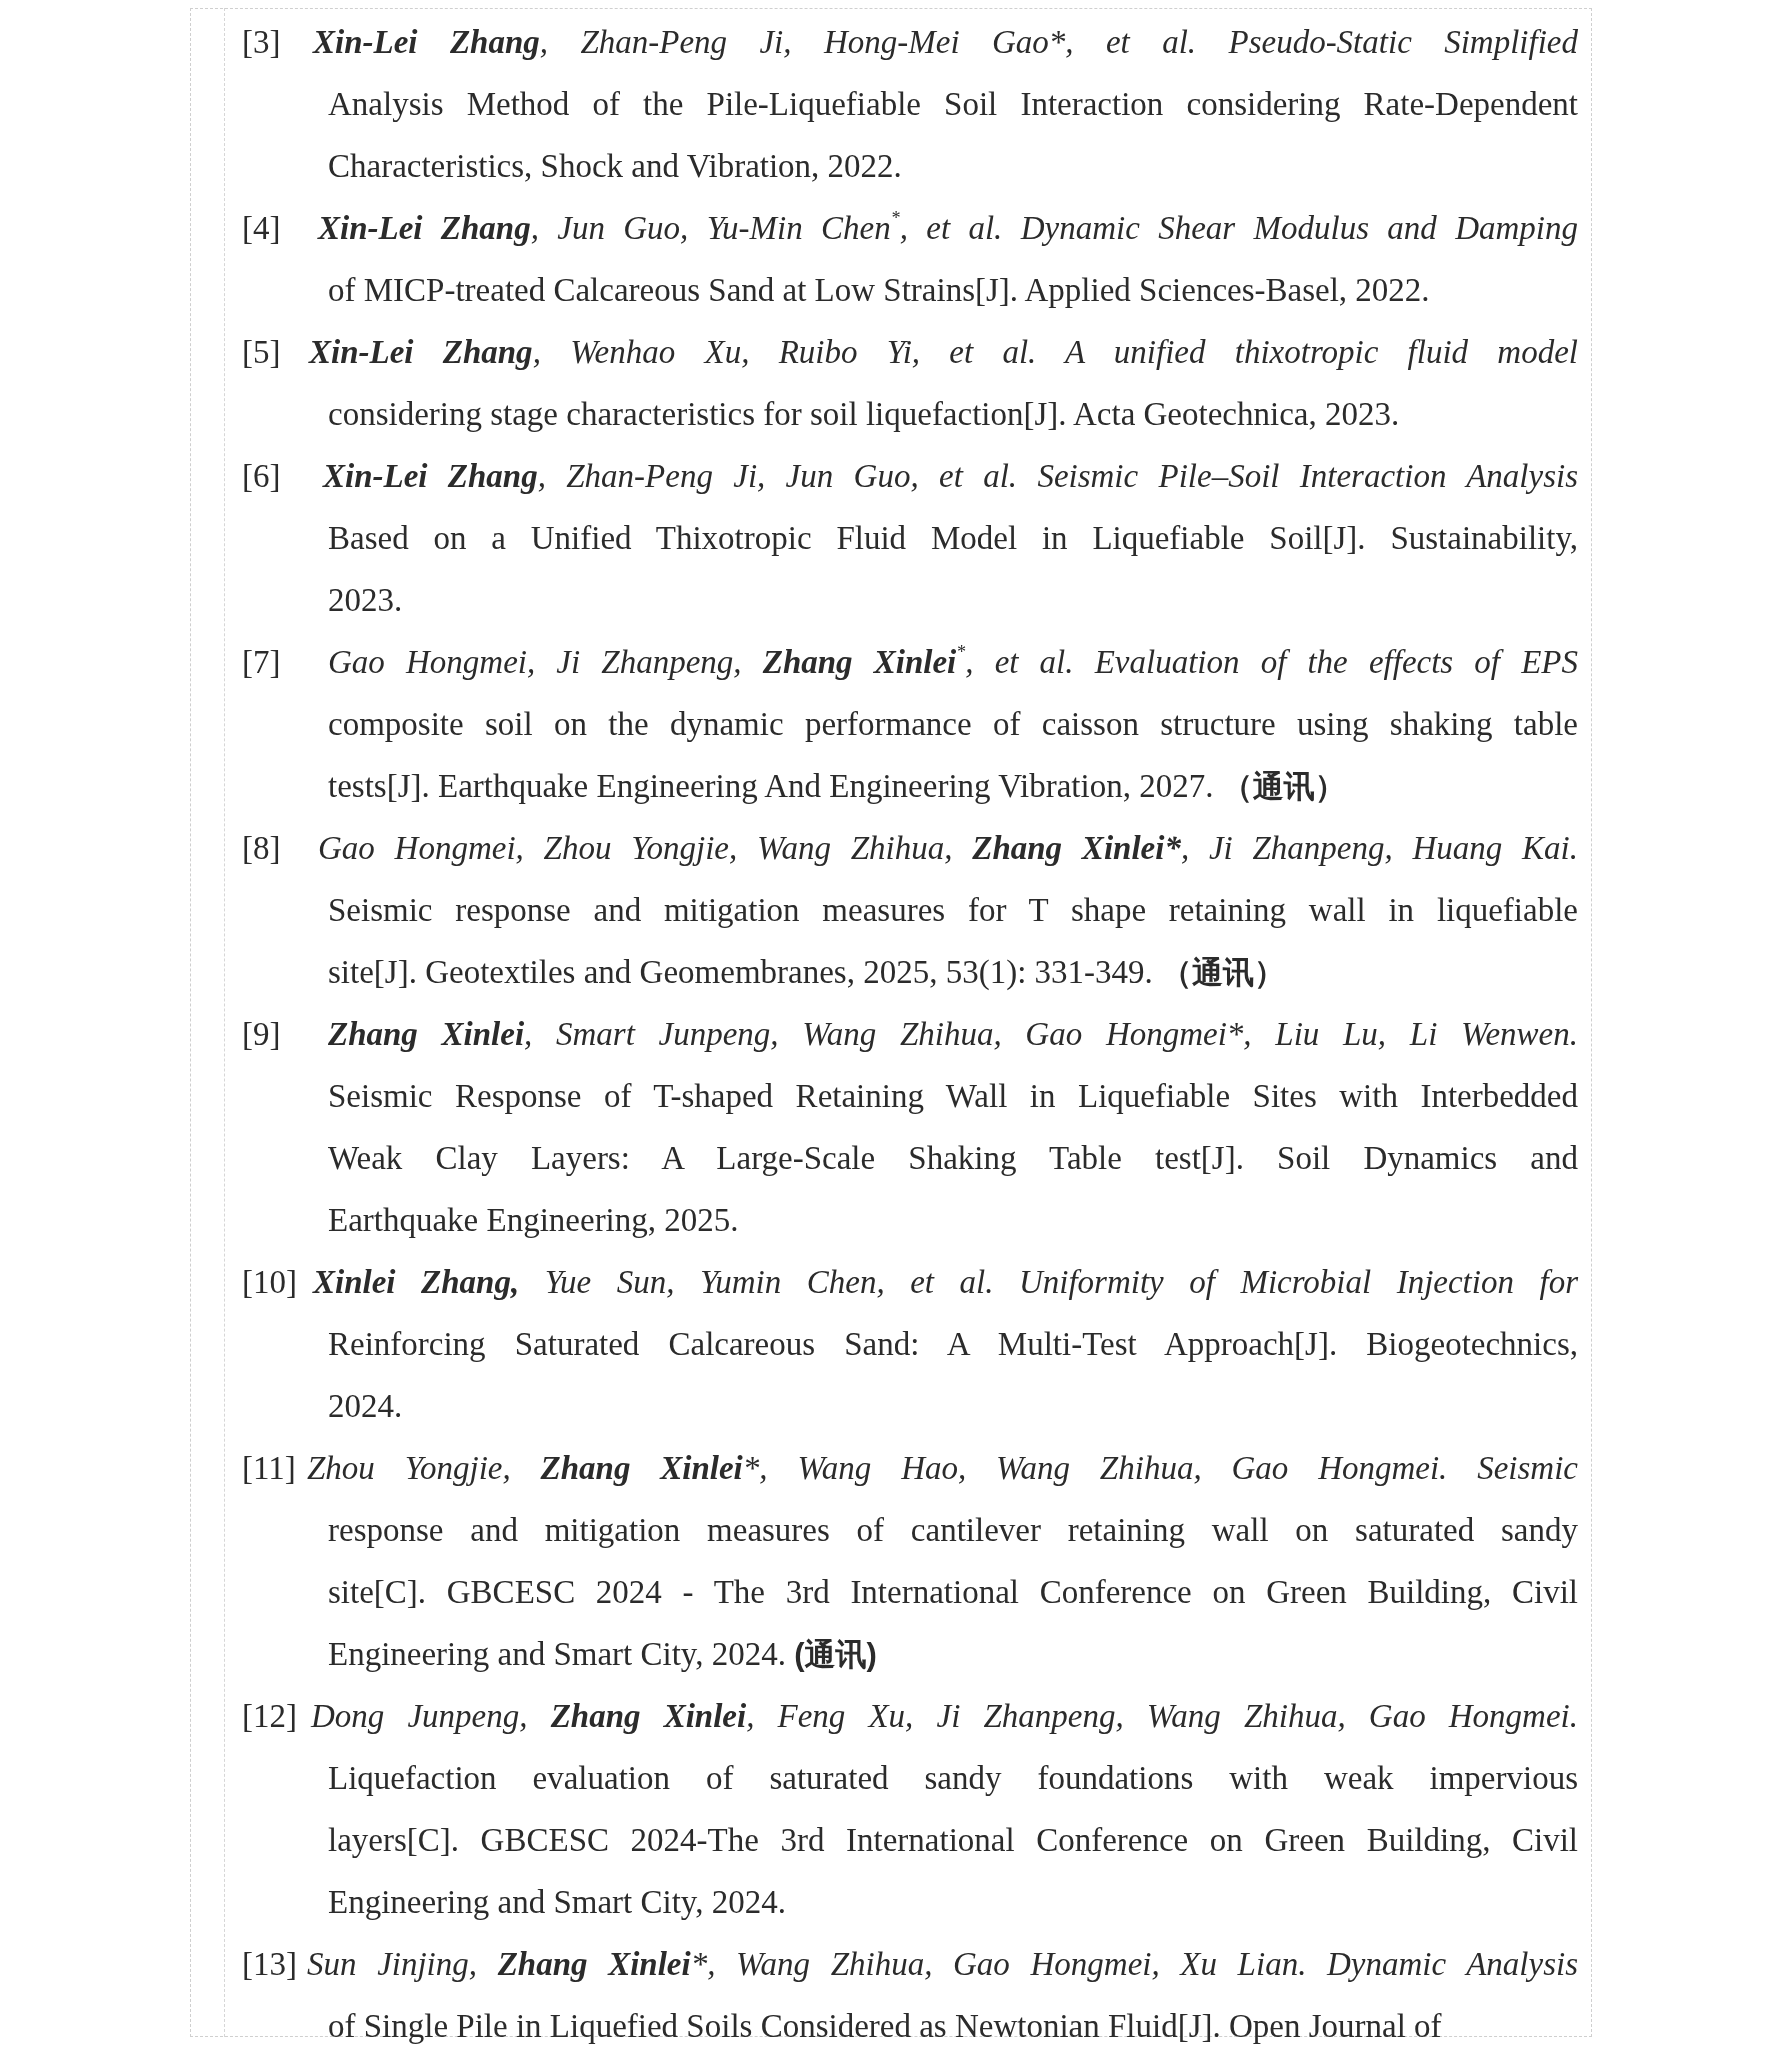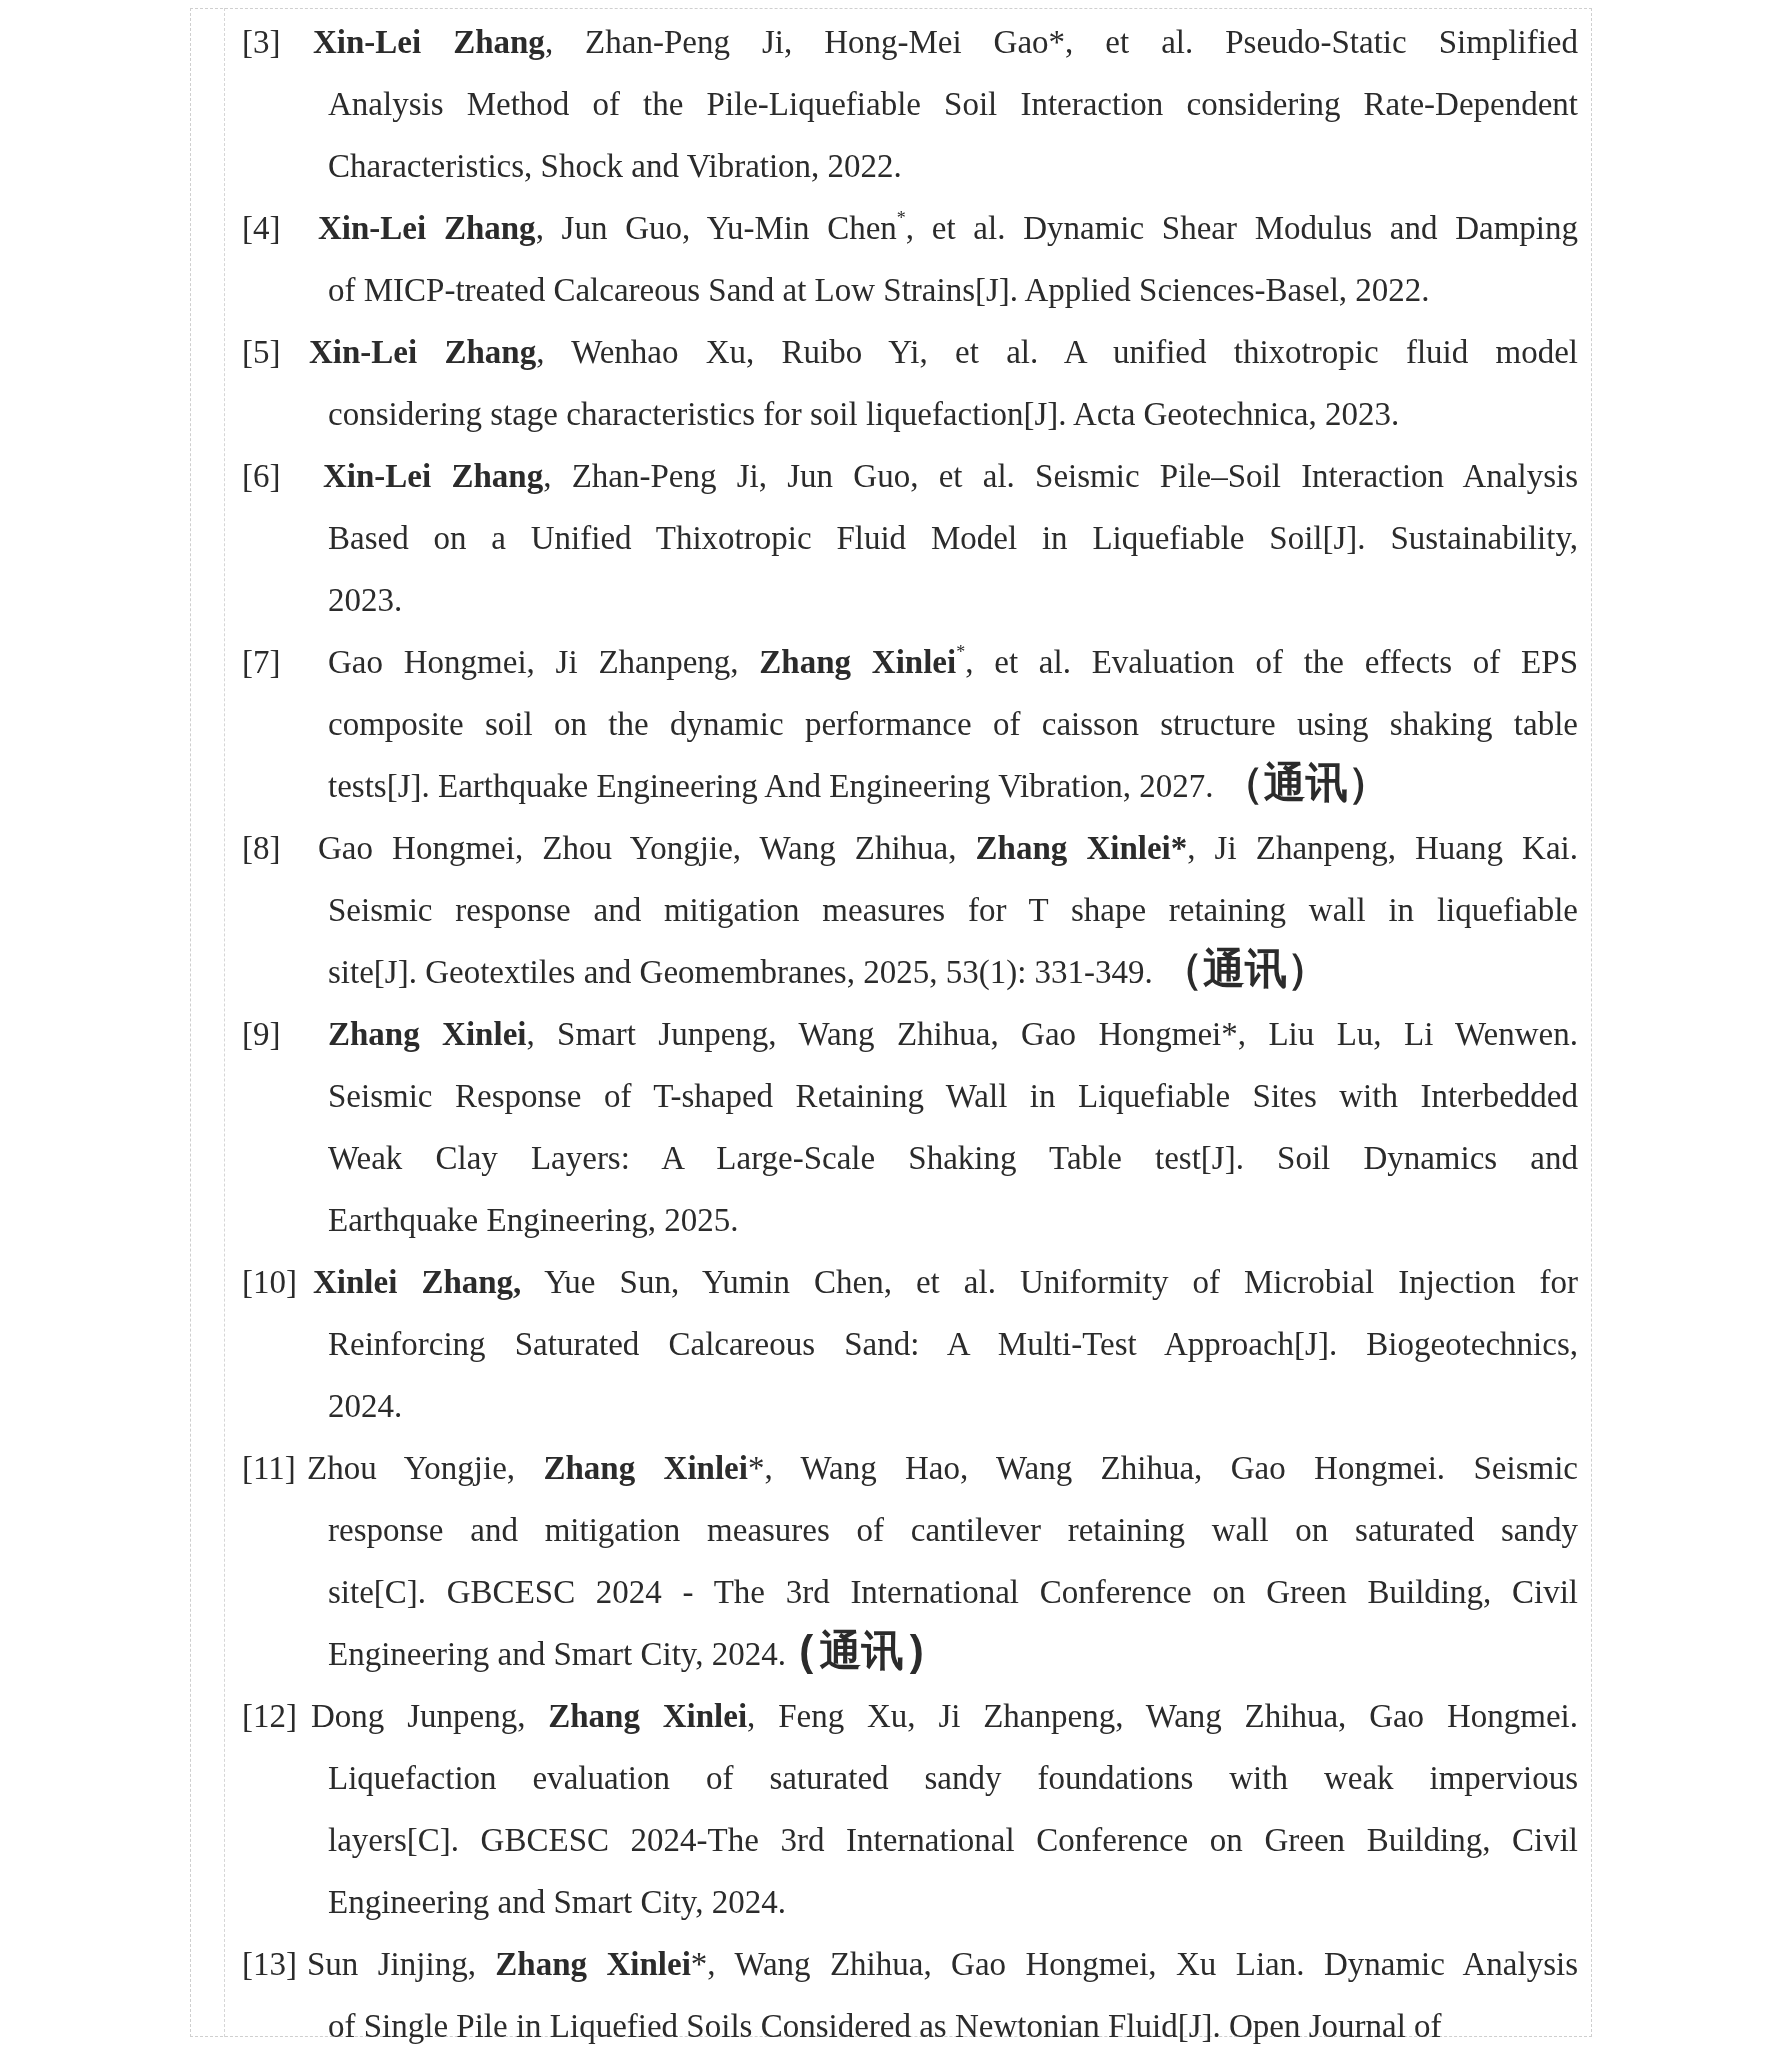--- a/index.html
+++ b/index.html
@@ -56,41 +56,42 @@
     text-align-last: justify;
     white-space: normal;
     height: 62px;
     overflow: visible;
   }
   .line.last .txt {
     text-align-last: left;
   }
   .line.first .txt {
     right: 0;
+    font-style: italic;
   }
   .line.cont .txt {
     left: 86px;
     right: 0;
   }
   .num {
     position: absolute;
     left: 0;
     top: 0;
     font-size: 33px;
   }
   .b { font-weight: bold; }
   .sup {
     font-size: 18px;
     vertical-align: 15.5px;
     line-height: 0;
   }
   .cjk {
-    font-family: Liberation Mono, monospace;
+    font-family: Liberation Sans, sans-serif;
     font-weight: bold;
-    font-size: 42px;
+    font-size: 31px;
   }
 </style>
 </head>
 <body>
 
 <div class="page-frame"></div>
 <div class="margin-guide"></div>
 
 <div class="ref-list" id="ref-list">
     <div class="ref">

